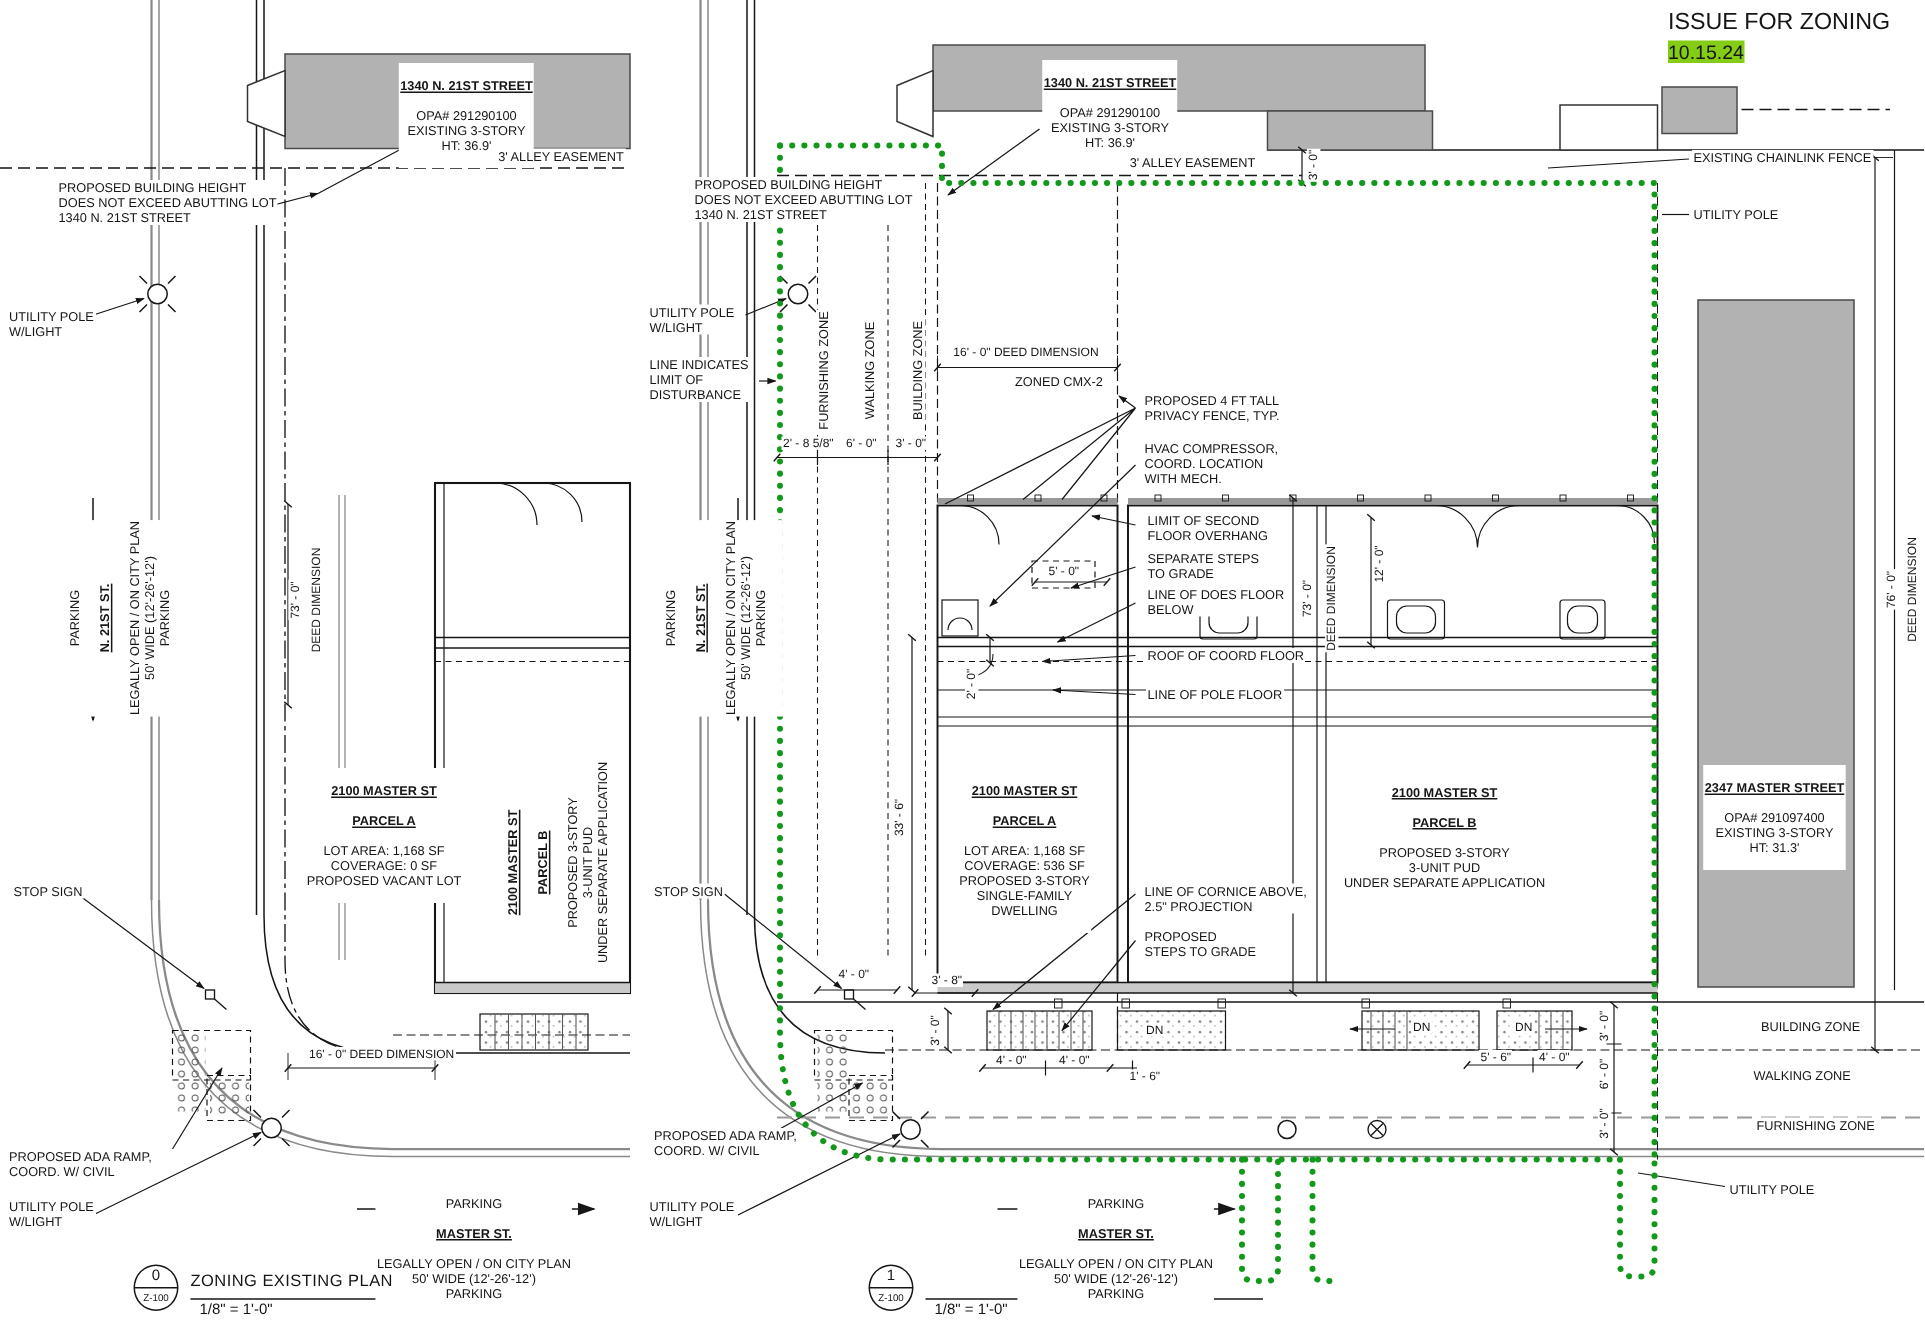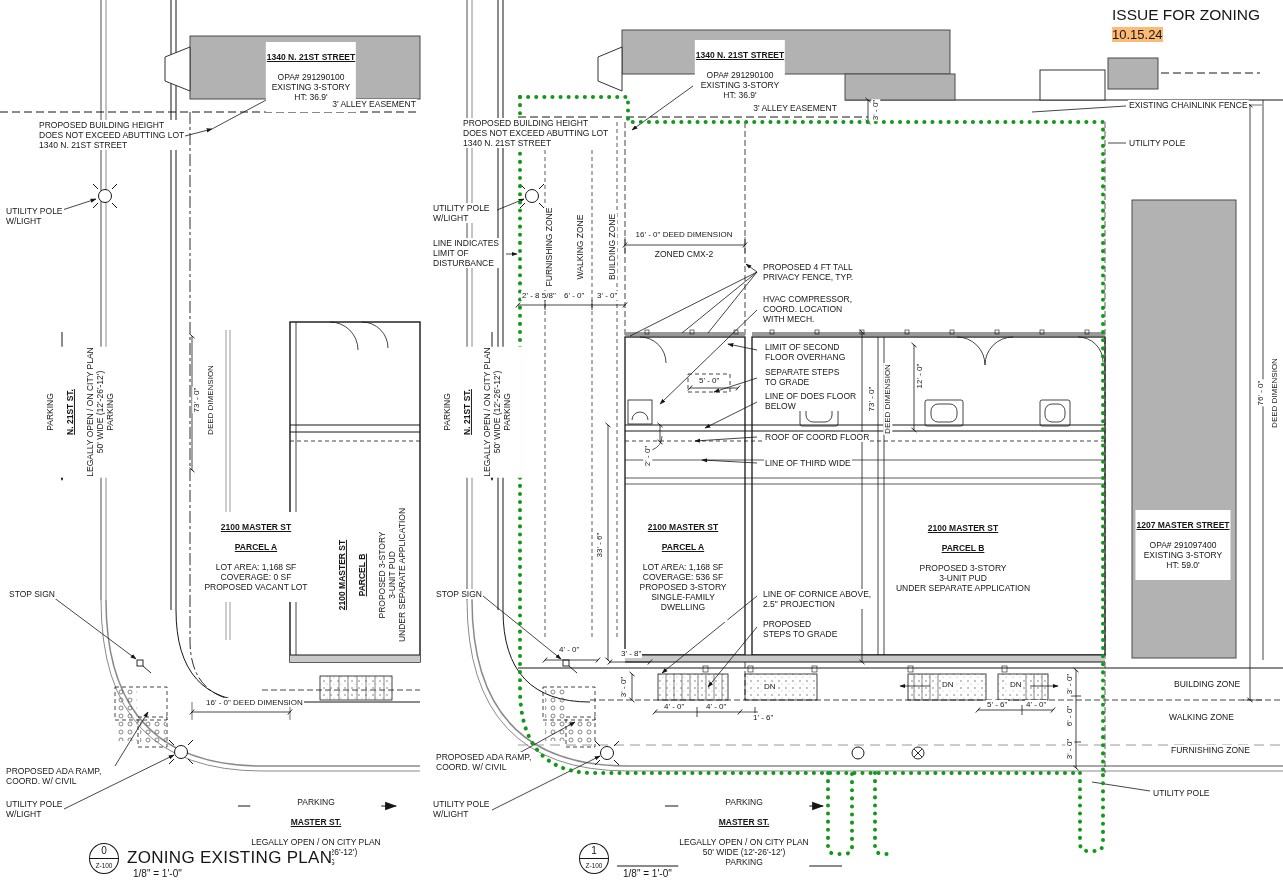--- a/index.html
+++ b/index.html
@@ -7,26 +7,26 @@
          font-family:"Liberation Sans",sans-serif;color:#161616;}
   #lines{position:absolute;left:0;top:0;}
   .L{position:absolute;font-size:8.5px;line-height:1.18;color:#161616;white-space:pre-line;
      background:#fff;padding:0 1px;}
   .C{text-align:center;transform:translateX(-50%);}
   .V{transform:translate(-50%,-50%) rotate(-90deg);text-align:center;white-space:nowrap;}
   .SV{transform:translate(-50%,-50%) rotate(-90deg);text-align:center;}
   .h{font-weight:bold;text-decoration:underline;}
   .d{font-size:8px;}
   .hdr{position:absolute;font-size:15.5px;color:#161616;background:#fff;}
-  .hdr2{position:absolute;font-size:13px;color:#161616;background:#fdba74;}
+  .hdr2{position:absolute;font-size:13px;color:#161616;background:#84cc16;}
   .bub{position:absolute;width:30px;height:31px;border:1.3px solid #161616;border-radius:50%;
        background:#fff;box-sizing:border-box;}
   .bn{height:14px;border-bottom:1.1px solid #161616;font-size:10px;line-height:14px;text-align:center;}
   .bs{font-size:6.5px;line-height:13px;text-align:center;}
-  .tname{position:absolute;font-size:17px;letter-spacing:.3px;background:#fff;}
+  .tname{position:absolute;font-size:11px;letter-spacing:.3px;background:#fff;}
   .tscale{position:absolute;font-size:10px;background:#fff;}
 </style>
 </head>
 <body>
 
 <div id="sheet">
 
 <svg id="lines" width="1283" height="882" viewBox="0 0 1283 882">
 <defs>
   <marker id="ar" viewBox="0 0 10 10" refX="9" refY="5" markerWidth="7.5" markerHeight="7.5" orient="auto-start-reverse">
@@ -355,36 +355,36 @@
 <div class="L" style="left:432px;top:238px">LINE INDICATES
 LIMIT OF
 DISTURBANCE</div>
 <div class="L V" style="left:549px;top:247px">FURNISHING ZONE</div>
 <div class="L V" style="left:580px;top:247px">WALKING ZONE</div>
 <div class="L V" style="left:612px;top:247px">BUILDING ZONE</div>
 <div class="L d" style="left:521px;top:291px">2' - 8 5/8"</div>
 <div class="L d" style="left:563px;top:291px">6' - 0"</div>
 <div class="L d" style="left:596px;top:291px">3' - 0"</div>
 <div class="L C d" style="left:684px;top:230px">16' - 0" DEED DIMENSION</div>
-<div class="L C" style="left:684px;top:249px">ZONED CMX-2</div>
+<div class="L C" style="left:706px;top:249px">ZONED CMX-2</div>
 <div class="L" style="left:762px;top:262px">PROPOSED 4 FT TALL
 PRIVACY FENCE, TYP.</div>
 <div class="L" style="left:762px;top:294px">HVAC COMPRESSOR,
 COORD. LOCATION
 WITH MECH.</div>
 <div class="L" style="left:764px;top:342px">LIMIT OF SECOND
 FLOOR OVERHANG</div>
 <div class="L" style="left:764px;top:367px">SEPARATE STEPS
 TO GRADE</div>
 <div class="L d" style="left:698px;top:376px">5' - 0"</div>
 <div class="L" style="left:764px;top:391px">LINE OF DOES FLOOR
 BELOW</div>
 <div class="L" style="left:764px;top:432px">ROOF OF COORD FLOOR</div>
 <div class="L V d" style="left:648px;top:456px">2' - 0"</div>
-<div class="L" style="left:764px;top:458px">LINE OF THIRD WIDE</div>
+<div class="L" style="left:764px;top:458px">LINE OF POLE FLOOR</div>
 <div class="L SV" style="left:477px;top:412px">
   <div>PARKING</div>
   <div class="h">N. 21ST ST.</div>
   <div>LEGALLY OPEN / ON CITY PLAN
 50' WIDE (12'-26'-12')
 PARKING</div>
 </div>
 <div class="L V d" style="left:872px;top:399px">73' - 0"</div>
 <div class="L V d" style="left:888px;top:399px">DEED DIMENSION</div>
 <div class="L V d" style="left:920px;top:376px">12' - 0"</div>
@@ -399,24 +399,24 @@
 DWELLING</div>
 </div>
 <div class="L C" style="left:963px;top:513px">
   <div class="h">2100 MASTER ST</div>
   <div class="h">PARCEL B</div>
   <div>PROPOSED 3-STORY
 3-UNIT PUD
 UNDER SEPARATE APPLICATION</div>
 </div>
 <div class="L C" style="left:1183px;top:510px">
-  <div class="h">1207 MASTER STREET</div>
+  <div class="h">2347 MASTER STREET</div>
   <div>OPA# 291097400
 EXISTING 3-STORY
-HT: 59.0'</div>
+HT: 31.3'</div>
 </div>
 <div class="L" style="left:435px;top:589px">STOP SIGN</div>
 <div class="L" style="left:762px;top:589px">LINE OF CORNICE ABOVE,
 2.5" PROJECTION</div>
 <div class="L" style="left:762px;top:619px">PROPOSED
 STEPS TO GRADE</div>
 <div class="L d" style="left:558px;top:645px">4' - 0"</div>
 <div class="L d" style="left:620px;top:649px">3' - 8"</div>
 <div class="L V d" style="left:624px;top:687px">3' - 0"</div>
 <div class="L d" style="left:763px;top:682px">DN</div>

